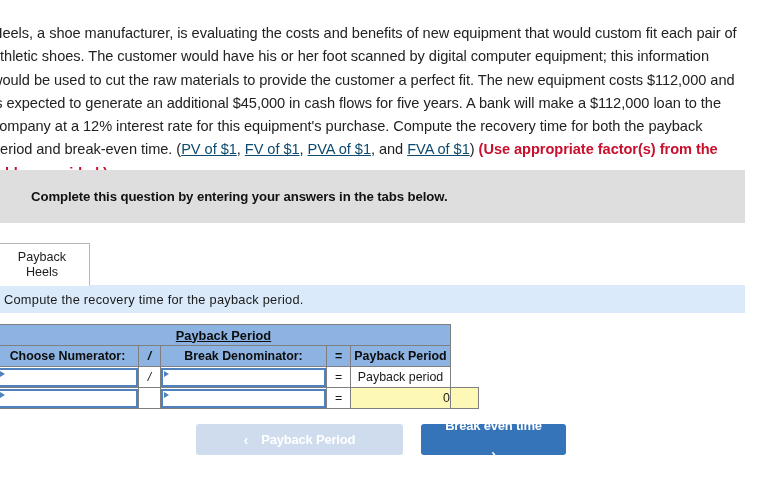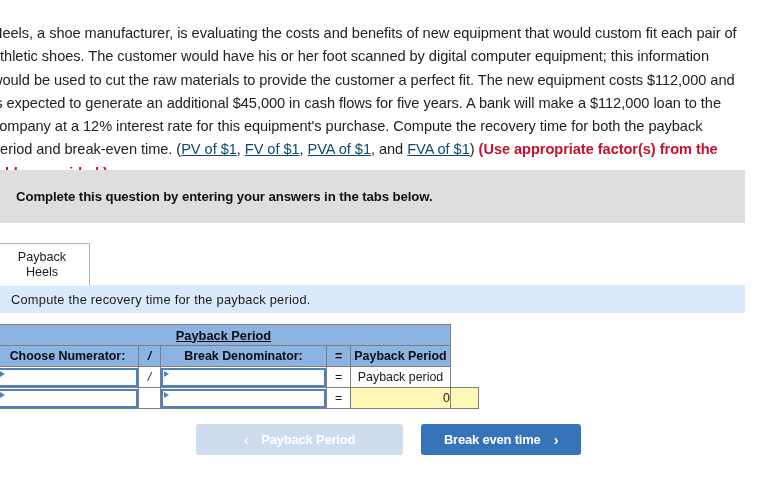--- a/index.html
+++ b/index.html
@@ -45,21 +45,21 @@
     width: 745px;
     height: 53px;
     background: #dedede;
     display: flex;
     align-items: center;
   }
   .gray-banner-text {
     font-size: 13.2px;
     font-weight: bold;
     color: #111111;
-    padding-left: 16px;
+    padding-left: 31px;
     letter-spacing: -0.1px;
   }
 
   
   .tabs-row {
     position: absolute;
     left: 0;
     top: 243px;
     width: 745px;
     height: 44px;
@@ -101,21 +101,21 @@
     top: 285px;
     width: 745px;
     height: 28px;
     background: #dbeafa;
     display: flex;
     align-items: center;
   }
   .blue-strip-text {
     font-size: 12.8px;
     color: #1a1a1a;
-    padding-left: 11px;
+    padding-left: 4px;
     letter-spacing: 0.25px;
   }
 
   
   .answer-table {
     position: absolute;
     left: -4px;
     top: 324px;
     border-collapse: collapse;
     font-size: 12.4px;
@@ -209,24 +209,25 @@
     justify-content: center;
     gap: 13px;
     letter-spacing: -0.2px;
   }
   .btn-prev {
     width: 207px;
     background: #cfdced;
     color: #ffffff;
   }
   .btn-next {
-    width: 160px;
+    width: 145px;
     background: #3574b8;
     color: #ffffff;
     cursor: pointer;
+    flex-direction: column;
   }
   .chev { font-size: 14px; font-weight: bold; }
 </style>
 </head>
 <body>
 
 <div class="question-wrap">
   <div class="question-text"><span>Heels, a shoe manufacturer, is evaluating the costs and benefits of new equipment that would custom fit each pair of athletic shoes. The customer would have his or her foot scanned by digital computer equipment; this information would be used to cut the raw materials to provide the customer a perfect fit. The new equipment costs $112,000 and is expected to generate an additional $45,000 in cash flows for five years. A bank will make a $112,000 loan to the company at a 12% interest rate for this equipment's purchase. Compute the recovery time for both the payback period and break-even time. (</span><a href="#">PV of $1</a><span>, </span><a href="#">FV of $1</a><span>, </span><a href="#">PVA of $1</a><span>, and </span><a href="#">FVA of $1</a><span>) </span><span class="red-bold">(Use appropriate factor(s) from the tables provided.)</span></div>
 </div>
 

